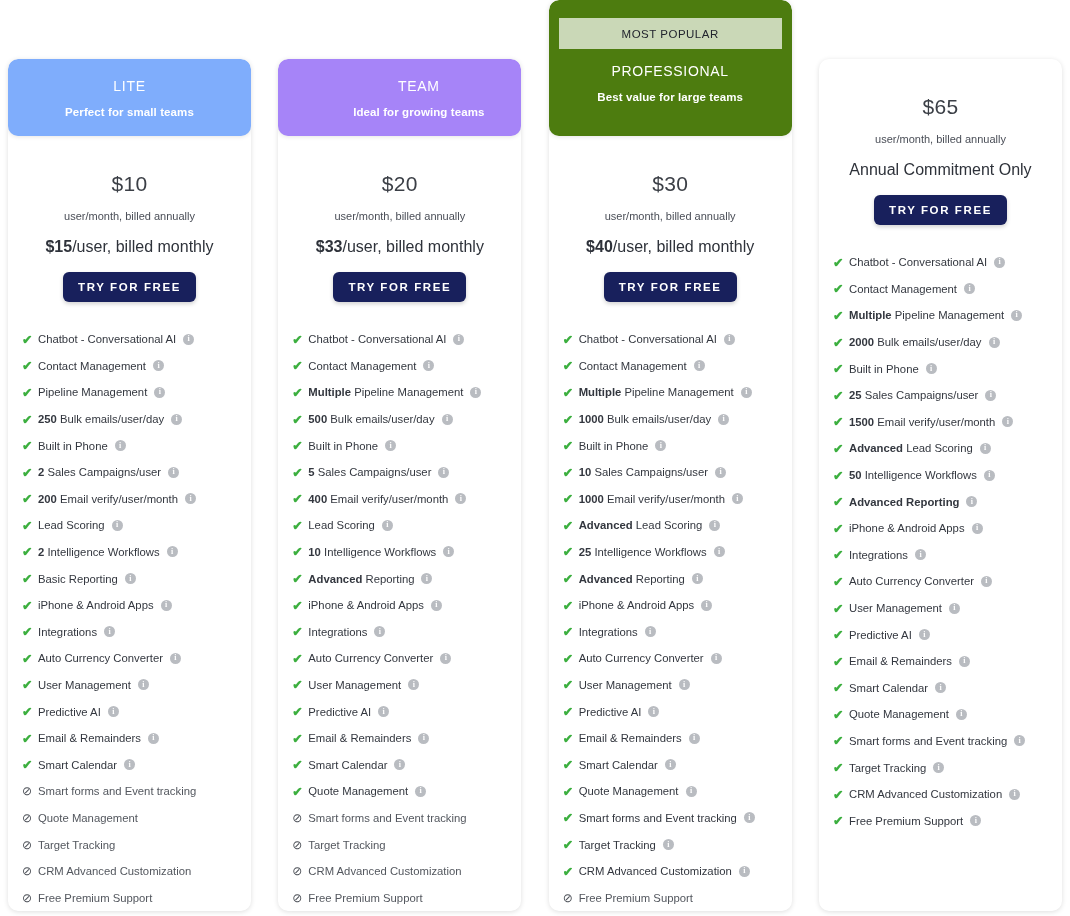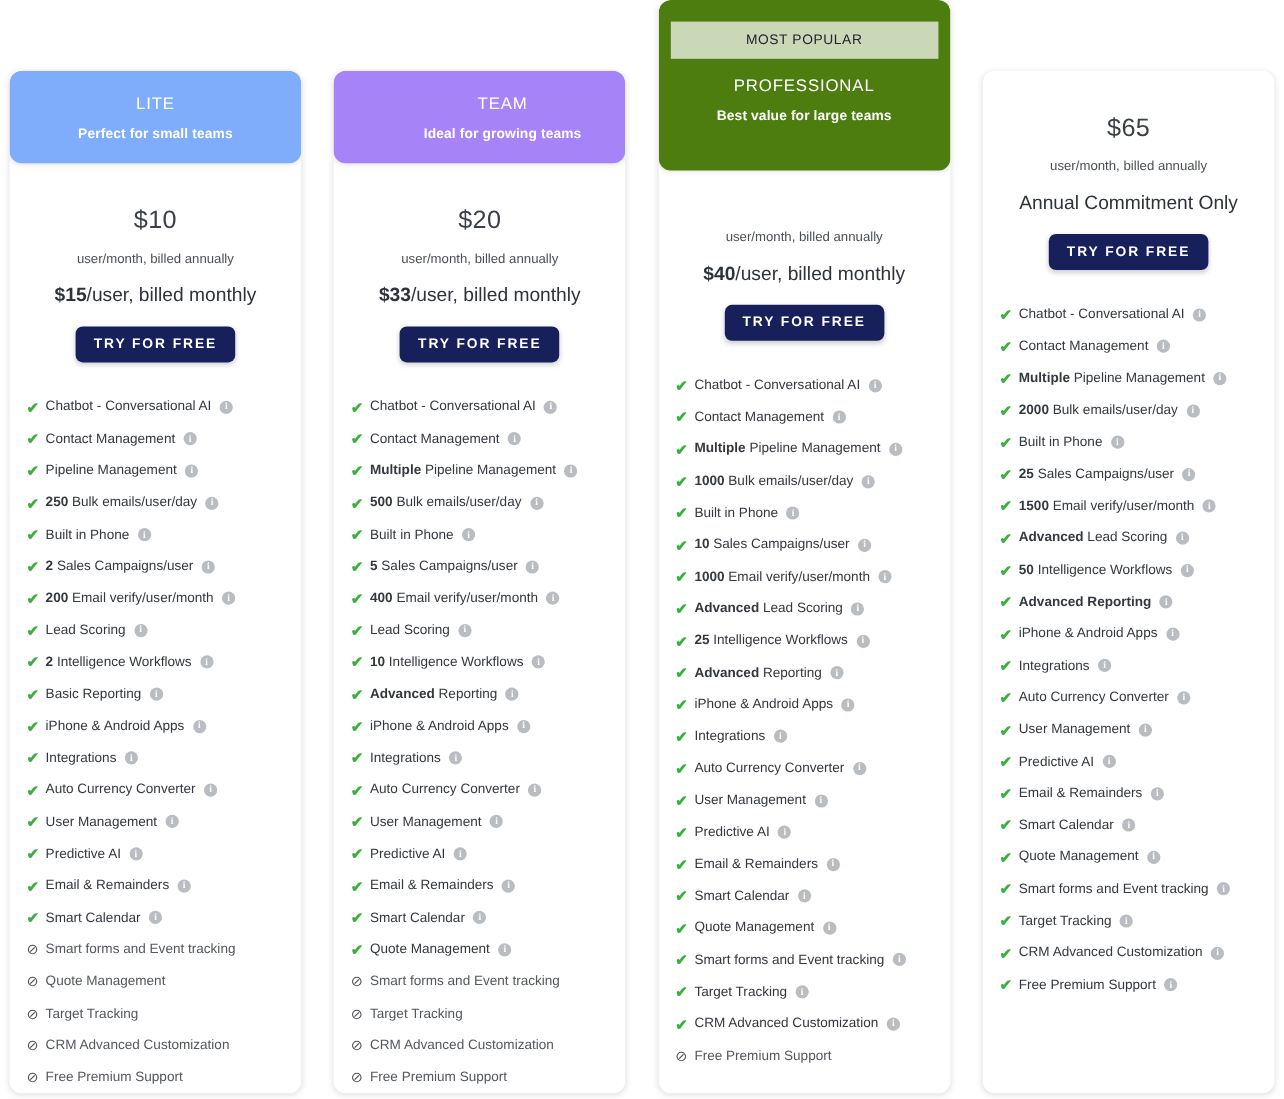--- a/index.html
+++ b/index.html
@@ -502,20 +502,21 @@
     </div>
     <div class="plan-card featured">
       <div class="card-header" style="background: #4d7c0f;">
         <div class="popular-badge">MOST POPULAR</div>
         <div class="header-body">
           <div class="plan-name">PROFESSIONAL</div>
           <div class="plan-tagline">Best value for large teams</div>
         </div>
       </div>
       <div class="price-block">
+        <div class="price-amount">$30</div>
         <div class="price-annual">user/month, billed annually</div>
         <div class="price-monthly"><span class="amt">$40</span><span>/user, billed monthly</span></div>
         <button class="cta-button" style="background: rgb(24, 32, 92);">TRY FOR FREE</button>
       </div>
       <ul class="feature-list">
         <li class="feature-item">
           <span class="f-icon">
             <span class="check-icon">✔</span>
           </span>
           <span class="f-label"><span>Chatbot - Conversational AI</span></span>

